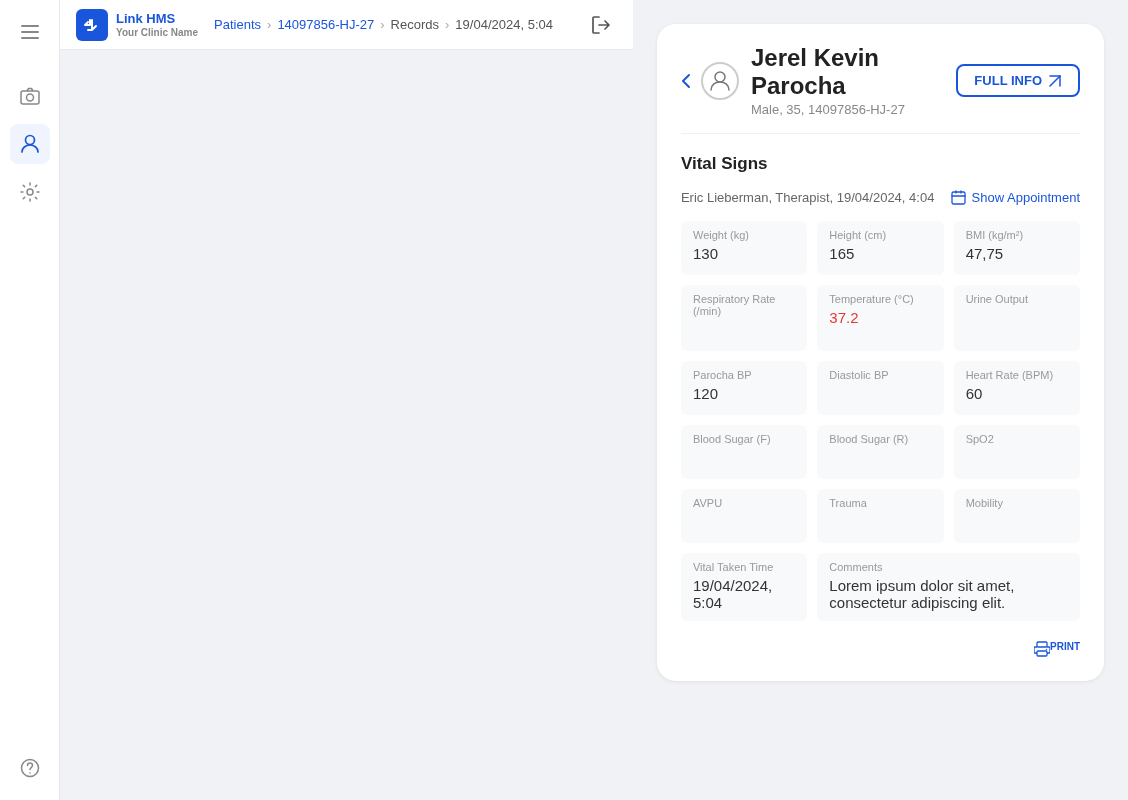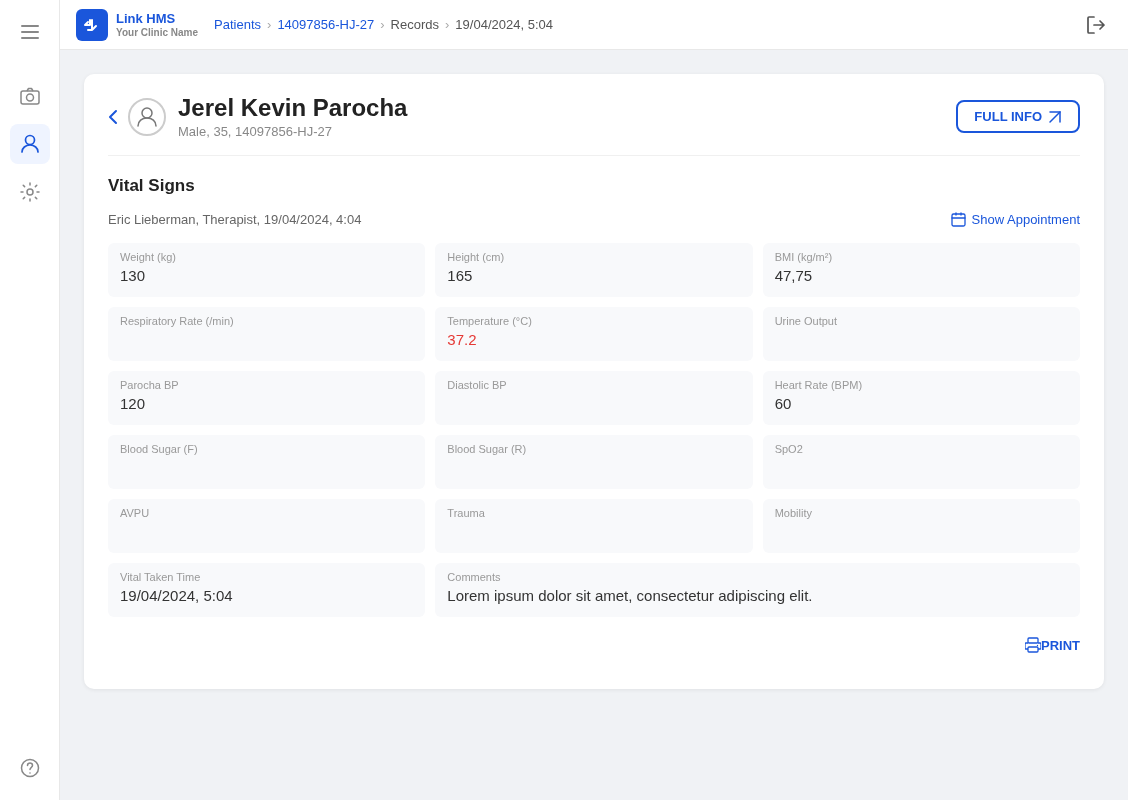--- a/index.html
+++ b/index.html
@@ -28,21 +28,21 @@
     .sidebar-icon.active {
       color: #1a56db;
       background: #eff4ff;
     }
     .sidebar-spacer { flex: 1; }
 
     
     .main-area {
       flex: 1;
       display: flex;
-      flex-direction: column;
+      flex-direction: row;
       overflow: hidden;
     }
 
     
     .topnav {
       background: #fff;
       height: 50px;
       display: flex;
       align-items: center;
       padding: 0 16px;
@@ -78,22 +78,22 @@
     
     .content {
       flex: 1;
       overflow-y: auto;
       padding: 24px;
     }
 
     
     .patient-card {
       background: #fff;
-      border-radius: 10px;
-      padding: 20px 24px 36px;
+      border-radius: 19px;
+      padding: 20px 24px 24px;
       box-shadow: 0 1px 4px rgba(0,0,0,0.07);
     }
 
     
     .patient-header {
       display: flex;
       align-items: center;
       margin-bottom: 20px;
       border-bottom: 1px solid #f0f0f0;
       padding-bottom: 16px;
@@ -165,22 +165,22 @@
       min-height: 20px;
     }
     .vital-field-value.highlight { color: #e53935; }
 
     
     .print-row {
       display: flex; justify-content: flex-end;
       margin-top: 20px;
     }
     .print-btn {
-      display: flex; align-items: flex-end; gap: 0;
-      color: #1a56db; font-size: 13px; font-weight: 600;
+      display: flex; align-items: flex-start; gap: 0;
+      color: #1a56db; font-size: 10px; font-weight: 600;
       cursor: pointer; border: none; background: none;
     }
   </style>
 </head>
 <body>
 
 <div class="sidebar">
   <div class="sidebar-icon">
     <svg width="18" height="14" viewBox="0 0 18 14" fill="none">
       <rect width="18" height="2" rx="1" fill="#888"></rect>

